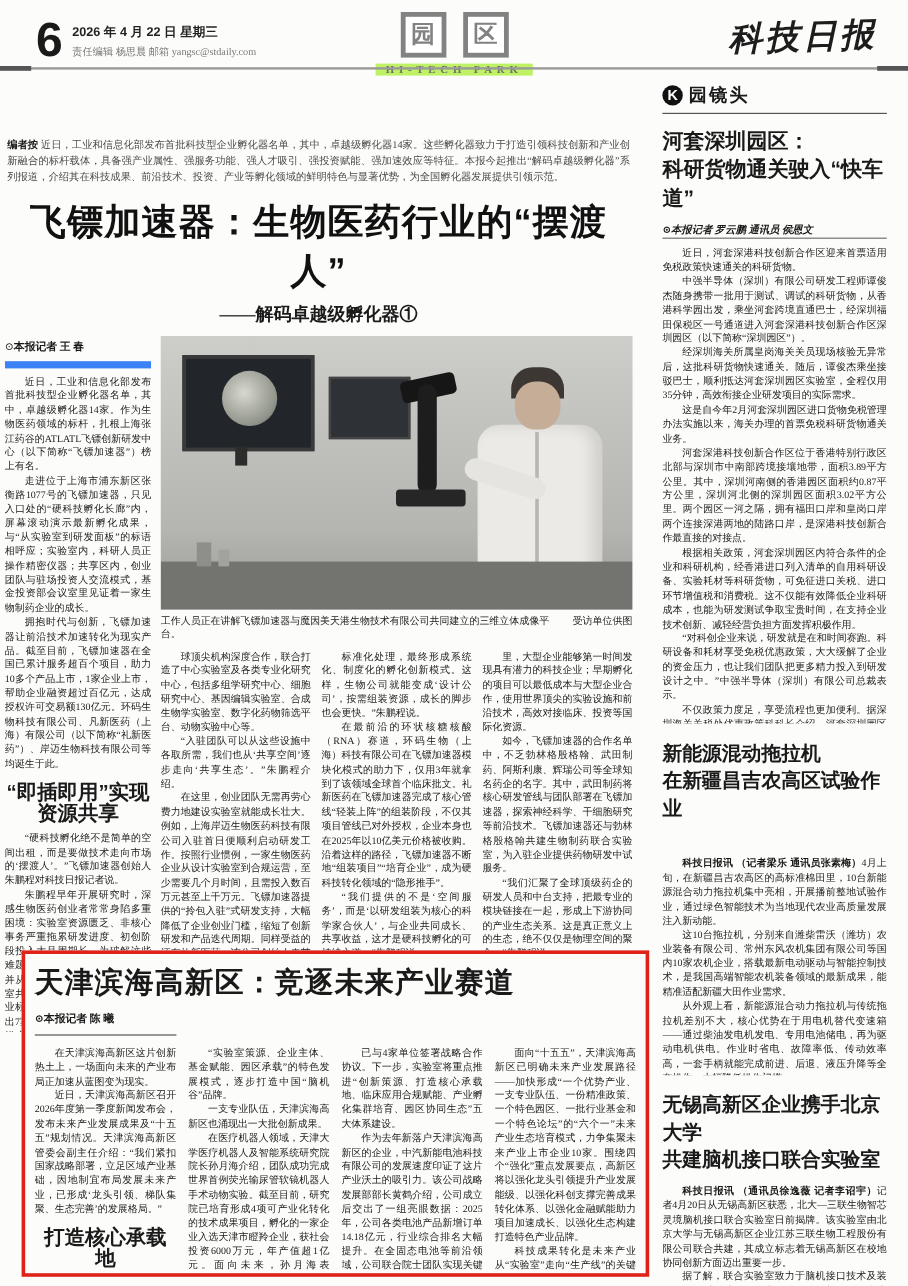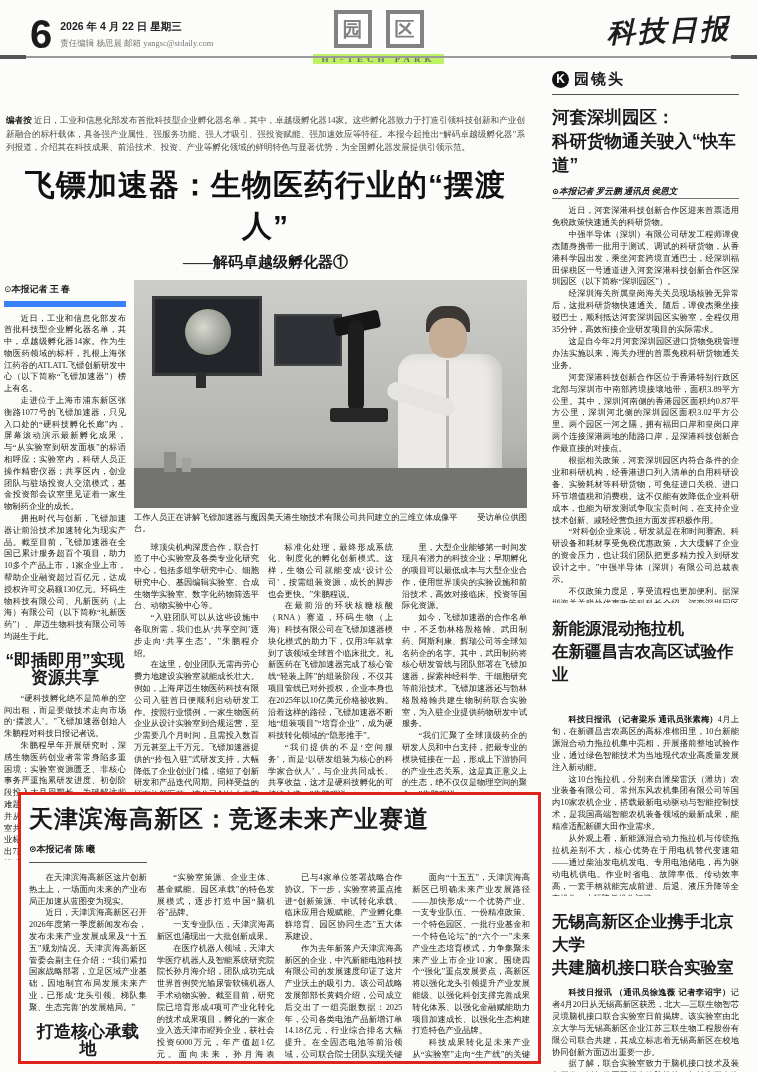--- a/index.html
+++ b/index.html
@@ -191,21 +191,21 @@
           <p class="para">近日，天津滨海高新区召开2026年度第一季度新闻发布会，发布未来产业发展成果及“十五五”规划情况。天津滨海高新区管委会副主任介绍：“我们紧扣国家战略部署，立足区域产业基础，因地制宜布局发展未来产业，已形成‘龙头引领、梯队集聚、生态完善’的发展格局。”</p>
           <h4 class="subhead">打造核心承载地</h4>
           <p class="para">天津滨海高新区是天津市未来产业布局的核心承载地。高新区自2025年获批建设脑机交互、细胞与基因治疗等方向的天津未来产业先导区以来，已累计引进培育未来产业企业超100家。</p>
         </div>
         <div class="tcol">
           <p class="para">“实验室策源、企业主体、基金赋能、园区承载”的特色发展模式，逐步打造中国“脑机谷”品牌。</p>
           <p class="para">一支专业队伍，天津滨海高新区也涌现出一大批创新成果。</p>
           <p class="para">在医疗机器人领域，天津大学医疗机器人及智能系统研究院院长孙月海介绍，团队成功完成世界首例荧光输尿管软镜机器人手术动物实验。截至目前，研究院已培育形成4项可产业化转化的技术成果项目，孵化的一家企业入选天津市瞪羚企业，获社会投资6000万元，年产值超1亿元。面向未来，孙月海表示：“研究院将聚焦人工智能和大模型赋能、装备关键技术、远程化、小型化、微创化等方面市场发力，力争在医疗机器人领域实现更多原创性、引领性突破，推动更多孵化项目落地高新区。”</p>
         </div>
         <div class="tcol">
-          <p class="para">已与4家单位签署战略合作协议。下一步，实验室将重点推进“创新策源、中试转化承载、临床应用合规赋能、产业孵化集群培育、园区协同生态”五大体系建设。</p>
+          <p class="para">已与4家单位签署战略合作协议。下一步，实验室将重点推进“创新策源、打造核心承载地、临床应用合规赋能、产业孵化集群培育、园区协同生态”五大体系建设。</p>
           <p class="para">作为去年新落户天津滨海高新区的企业，中汽新能电池科技有限公司的发展速度印证了这片产业沃土的吸引力。该公司战略发展部部长黄鹤介绍，公司成立后交出了一组亮眼数据：2025年，公司各类电池产品新增订单14.18亿元，行业综合排名大幅提升。在全固态电池等前沿领域，公司联合院士团队实现关键突破，其中超高比能富锂锰基固液电池行业首发装车，电芯能量密度突破800瓦时/千克，整车续航超过1000公里。“公司将深化地企协同，依托天津政企联合工作专班凝聚京津冀产业合力，探索电池新兴应用场景，共建绿色低碳电池循环经济生态圈。”黄鹤说。</p>
         </div>
         <div class="tcol">
           <p class="para">面向“十五五”，天津滨海高新区已明确未来产业发展路径——加快形成“一个优势产业、一支专业队伍、一份精准政策、一个特色园区、一批行业基金和一个特色论坛”的“六个一”未来产业生态培育模式，力争集聚未来产业上市企业10家。围绕四个“强化”重点发展要点，高新区将以强化龙头引领提升产业发展能级、以强化科创支撑完善成果转化体系、以强化金融赋能助力项目加速成长、以强化生态构建打造特色产业品牌。</p>
           <p class="para">科技成果转化是未来产业从“实验室”走向“生产线”的关键一跃。天津滨海高新区科技局副局长吕欣透露，“十五五”期间，高新区将聚焦“挖掘一批转化一批”全链条，多措并举推动成果加速转化落地。从精准对接京津冀高校与科研机构的前沿技术，到完善“先使用后付费”“创新券”等创新政策，有效降低企业创新和成果转化成本，高新区将用一套“组合拳”打通成果转化堵点。</p>
         </div>
       </div>
   </div>
 
   <div class="rail">

